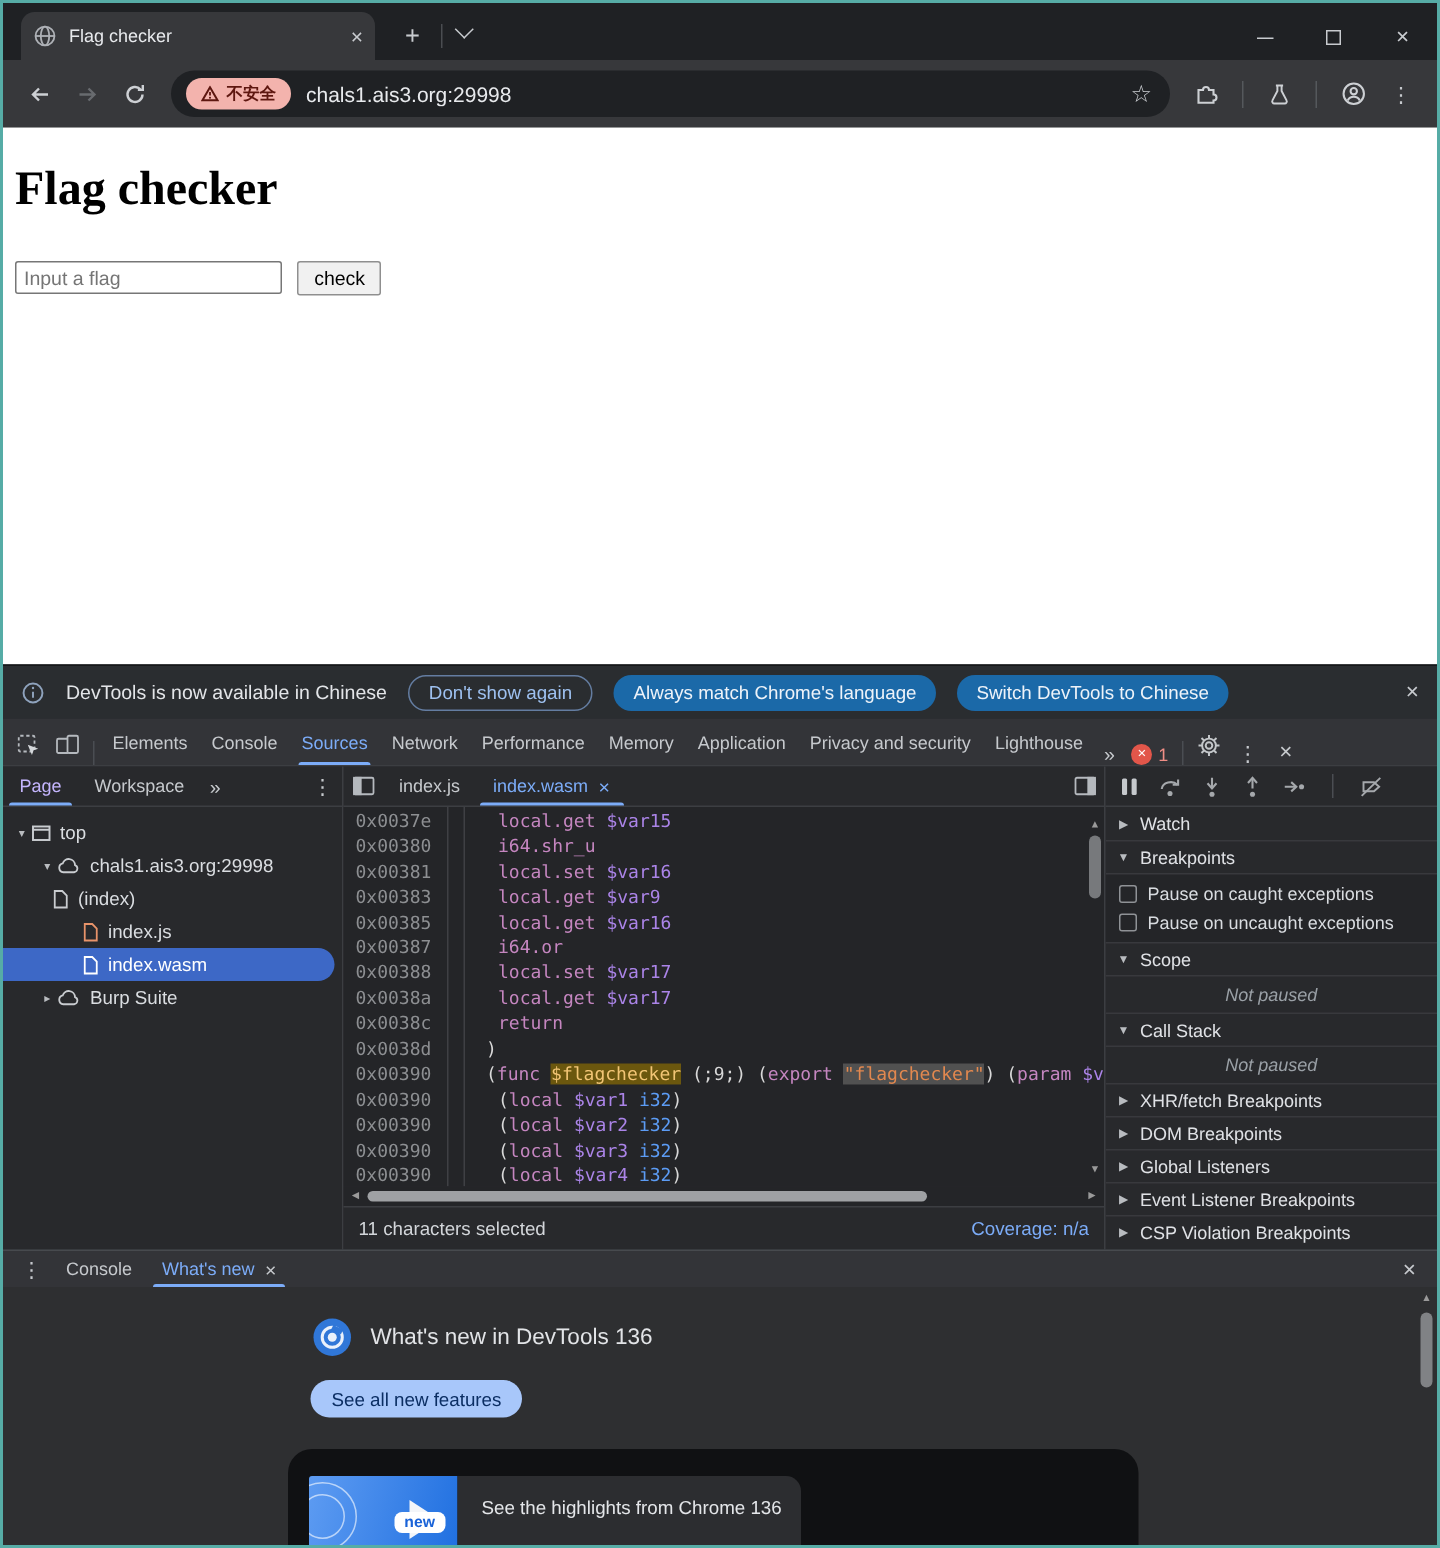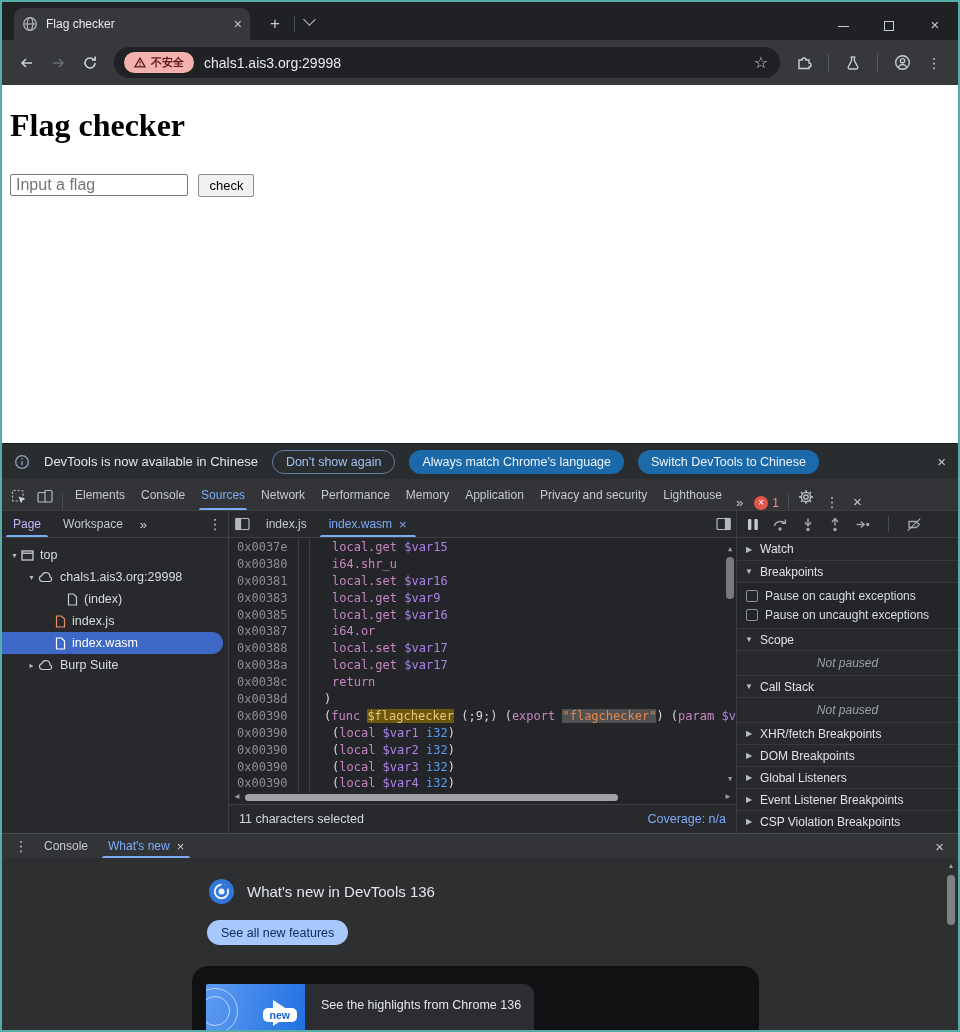--- a/index.html
+++ b/index.html
@@ -29,21 +29,21 @@
     padding:0 10px;margin:0 6px;min-width:0;}
   .sec-badge{height:21px;background:#f3b3ad;color:#5e1710;border-radius:11px;display:flex;align-items:center;
     gap:5px;padding:0 10px;font-size:11px;font-weight:bold;flex:none;}
   .url{flex:1;font-size:14px;color:#e8eaed;margin-left:10px;white-space:nowrap;overflow:hidden;}
   .star{color:#cdd0d4;font-size:16px;margin-right:2px;}
   .tb-sep{width:1px;height:18px;background:#55585c;margin:0 6px;}
 
   
   .page{height:358px;background:#fff;color:#000;padding:8px;flex:none;}
   .page h1{font-family:"Liberation Serif",serif;font-size:32px;margin:14px 0 30px 0;}
-  .flag-input{width:178px;height:22px;border:1px solid #767676;border-radius:2px;font-size:16px;
+  .flag-input{width:178px;height:22px;border:1px solid #767676;border-radius:2px;font-size:13px;
     padding:1px 5px;font-family:"Liberation Sans",sans-serif;background:#fff;color:#000;}
   .flag-input::placeholder{color:#757575;}
   .check-btn{margin-left:6px;height:23px;background:#f1f1f1;border:1px solid #8f8f8f;border-radius:2px;
     font-size:13px;padding:0 10px;font-family:"Liberation Sans",sans-serif;color:#000;vertical-align:top;}
 
   
   .infobar{height:36px;background:#2a2d30;display:flex;align-items:center;padding:0 12px;gap:14px;flex:none;
     border-top:1px solid #17181a;font-size:13px;color:#e3e5e8;}
   .ib-btn{height:24px;border-radius:12px;font-size:12.5px;display:flex;align-items:center;padding:0 13px;white-space:nowrap;}
   .ib-outline{border:1px solid #647da1;color:#9ec1f0;background:transparent;}
@@ -317,21 +317,21 @@
           </div>
           <div class="tree-row" style="padding-left: 23px;">
             <span class="tr-caret">▾</span>
             <span class="tr-icon">
               <svg width="16" height="11" viewBox="0 0 16 11">
                 <path d="M4.2 9.5a3 3 0 0 1-.4-5.9A4.2 4.2 0 0 1 12 4.7a2.5 2.5 0 0 1-.6 4.8z" fill="none" stroke="currentColor" stroke-width="1.2"></path>
               </svg>
             </span>
             <span>chals1.ais3.org:29998</span>
           </div>
-          <div class="tree-row" style="padding-left: 52px;">
+          <div class="tree-row" style="padding-left: 20px;">
             <span class="tr-caret"></span>
             <span class="tr-icon">
               <svg width="11" height="13" viewBox="0 0 11 13">
                 <path d="M1.5 1h5l3 3v8h-8z" fill="none" stroke="currentColor" stroke-width="1.2"></path>
               </svg>
             </span>
             <span>(index)</span>
           </div>
           <div class="tree-row" style="padding-left: 40px;">
             <span class="tr-caret"></span>

